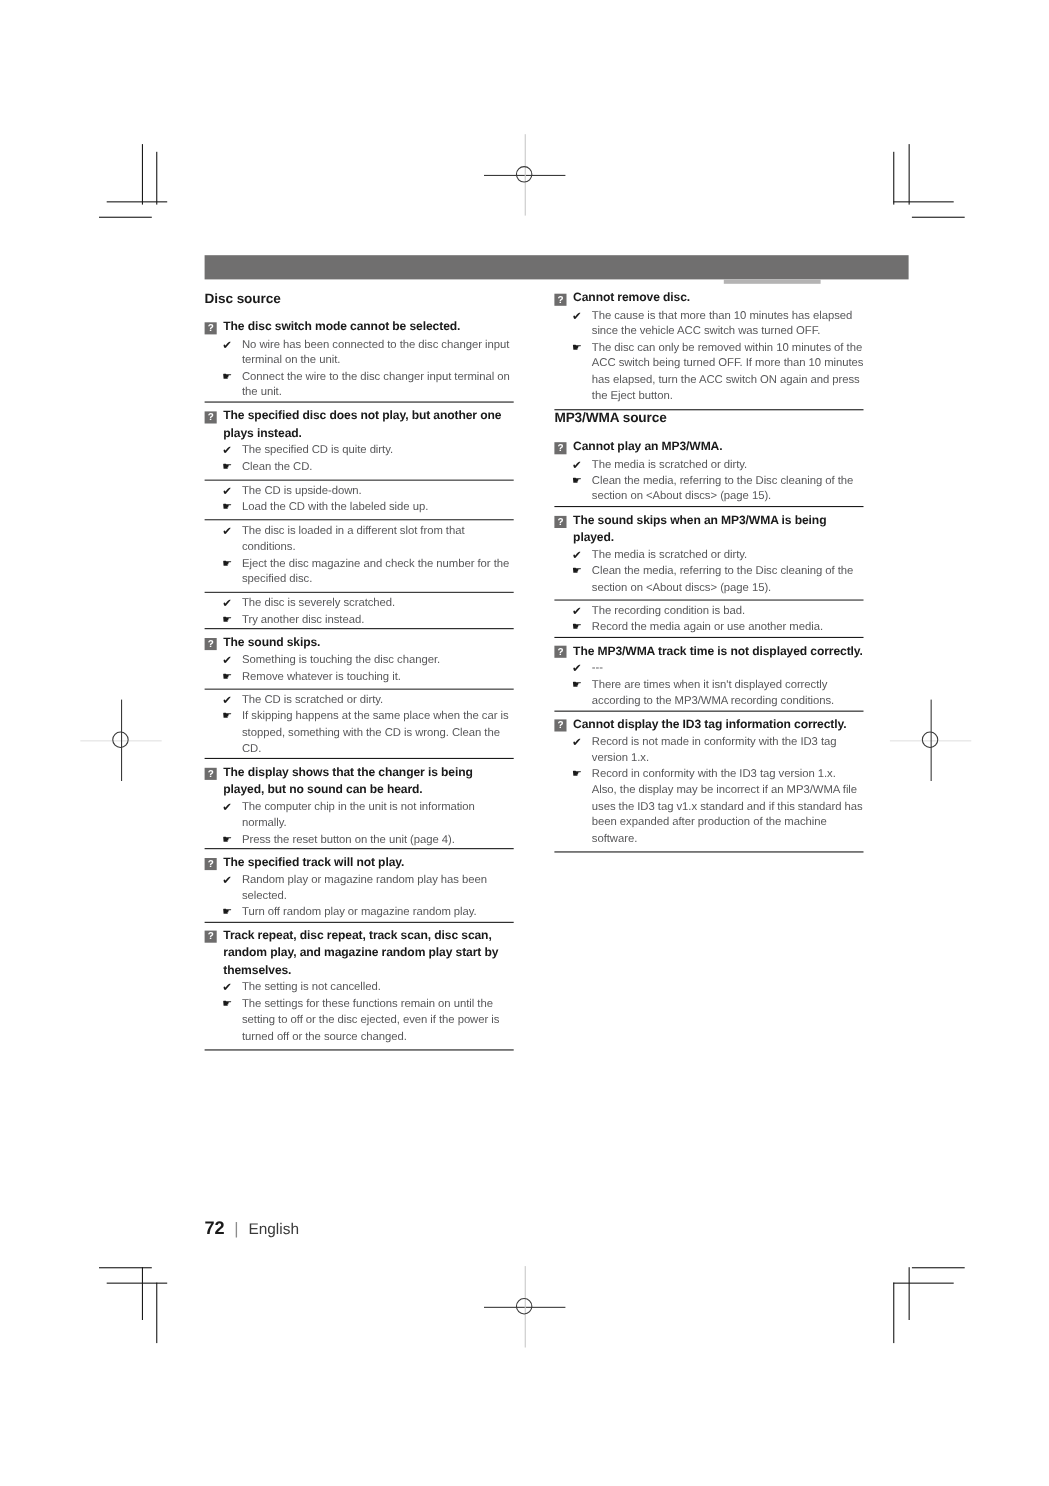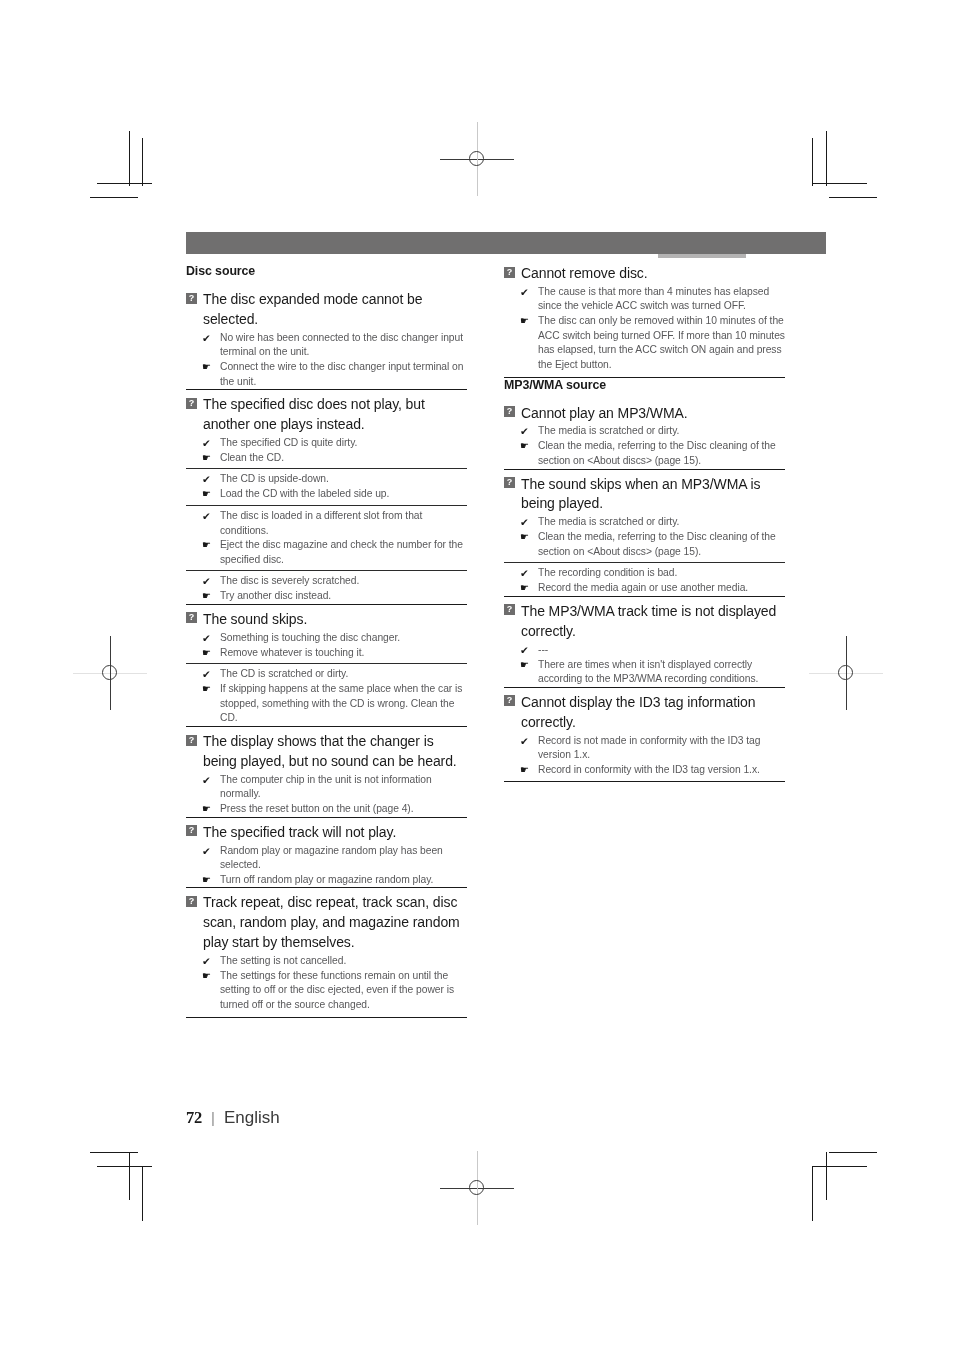--- a/index.html
+++ b/index.html
@@ -72,29 +72,28 @@
     top: 1108px;
     display: flex;
     align-items: baseline;
     gap: 9px;
   }
   .page-num {
     font-size: 16.5px;
     font-weight: bold;
     letter-spacing: -0.2px;
     color: #1a1a1a;
-    font-family: Liberation Serif, serif;
   }
   .footer-sep {
     font-size: 15px;
     color: #8c8c8c;
     font-weight: 300;
   }
   .footer-lang {
-    font-size: 17px;
+    font-size: 14px;
     color: #3a3a3a;
   }
 
   
   .content {
     position: absolute;
     left: 186px;
     top: 264px;
     width: 640px;
     display: flex;
@@ -133,22 +132,22 @@
     background: #6d6c6c;
     color: #ffffff;
     font-size: 9px;
     font-weight: bold;
     line-height: 11px;
     text-align: center;
     margin-top: 2.5px;
     font-family: "Liberation Sans", sans-serif;
   }
   .q-text {
-    font-size: 14px;
-    font-weight: normal;
+    font-size: 11px;
+    font-weight: bold;
     color: #1a1a1a;
     line-height: 1.42;
     letter-spacing: -0.1px;
   }
 
   
   .cr-group { padding-left: 16px; }
   .cr-group + .cr-group {
     border-top: 1px solid #2b2b2b;
     margin-top: 3px;
@@ -238,21 +237,21 @@
 </div>
 
 <div class="content">
 
   <div class="col">
     <h2 class="section-title">Disc source</h2>
     <div id="left-problems">
         <div class="problem first">
           <div class="q-line">
             <span class="q-badge">?</span>
-            <span class="q-text">The disc expanded mode cannot be selected.</span>
+            <span class="q-text">The disc switch mode cannot be selected.</span>
           </div>
           <div class="cr-group">
             <div class="cr-row">
               <span class="cr-glyph ">✔</span>
               <span class="cr-text">No wire has been connected to the disc changer input terminal on the unit.</span>
             </div>
             <div class="cr-row">
               <span class="cr-glyph hand">☛</span>
               <span class="cr-text">Connect the wire to the disc changer input terminal on the unit.</span>
             </div>
@@ -385,21 +384,21 @@
   <div class="col col-right">
     <div id="right-continued">
         <div class="problem first">
           <div class="q-line">
             <span class="q-badge">?</span>
             <span class="q-text">Cannot remove disc.</span>
           </div>
           <div class="cr-group">
             <div class="cr-row">
               <span class="cr-glyph ">✔</span>
-              <span class="cr-text">The cause is that more than 4 minutes has elapsed since the vehicle ACC switch was turned OFF.</span>
+              <span class="cr-text">The cause is that more than 10 minutes has elapsed since the vehicle ACC switch was turned OFF.</span>
             </div>
             <div class="cr-row">
               <span class="cr-glyph hand">☛</span>
               <span class="cr-text">The disc can only be removed within 10 minutes of the ACC switch being turned OFF. If more than 10 minutes has elapsed, turn the ACC switch ON again and press the Eject button.</span>
             </div>
           </div>
         </div>
         <div class="problem-end"></div>
       </div>
     <h2 class="section-title spaced">MP3/WMA source</h2>
@@ -467,21 +466,21 @@
             <span class="q-badge">?</span>
             <span class="q-text">Cannot display the ID3 tag information correctly.</span>
           </div>
           <div class="cr-group">
             <div class="cr-row">
               <span class="cr-glyph ">✔</span>
               <span class="cr-text">Record is not made in conformity with the ID3 tag version 1.x.</span>
             </div>
             <div class="cr-row">
               <span class="cr-glyph hand">☛</span>
-              <span class="cr-text"><span>Record in conformity with the ID3 tag version 1.x.</span></span>
+              <span class="cr-text"><span>Record in conformity with the ID3 tag version 1.x.</span><span class="cont">Also, the display may be incorrect if an MP3/WMA file uses the ID3 tag v1.x standard and if this standard has been expanded after production of the machine software.</span></span>
             </div>
           </div>
         </div>
         <div class="problem-end"></div>
       </div>
   </div>
 
 </div>
 
 <div class="page-footer">

